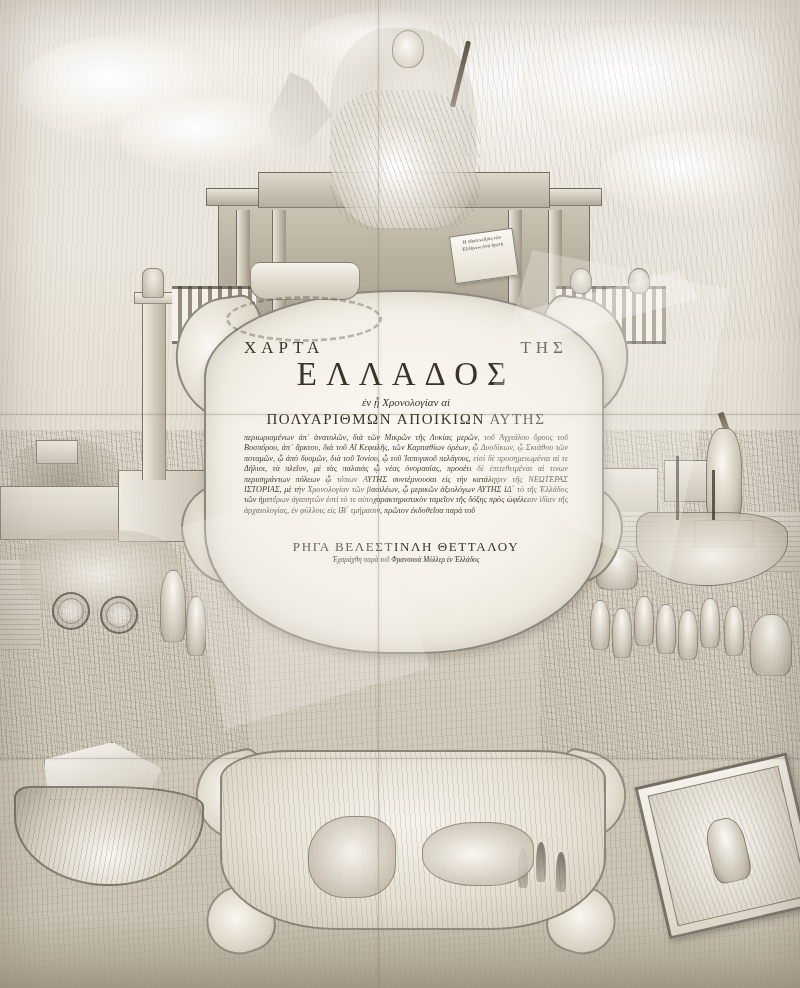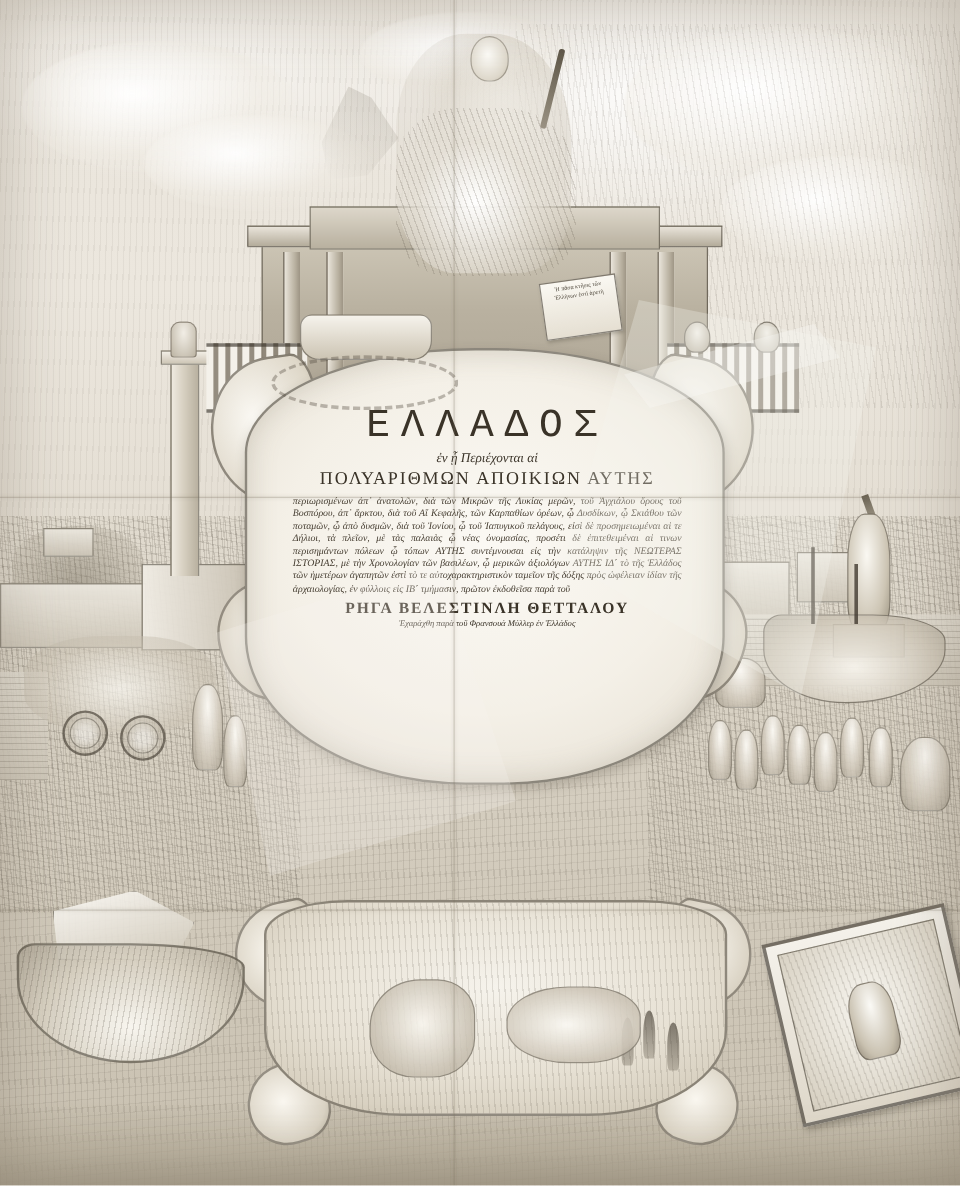--- a/index.html
+++ b/index.html
@@ -285,21 +285,20 @@
     font-size: 17px;
     letter-spacing: 5px;
     display: flex;
     justify-content: space-between;
     padding: 0 34px;
   }
   .line-ellados {
     font-size: 33px;
     letter-spacing: 9px;
     margin-top: -2px;
-    font-family: Liberation Mono, monospace;
   }
   .line-script1 {
     font-size: 11px;
     font-style: italic;
     margin-top: 3px;
   }
   .line-nisoi {
     font-size: 16px;
     letter-spacing: 2.2px;
     margin-top: 2px;
@@ -318,22 +317,21 @@
     font-size: 8.2px;
     line-height: 10.4px;
     font-style: italic;
     margin: 5px 34px 0 34px;
     text-align: justify;
     color: #453d31;
   }
   .author {
     font-size: 13px;
     letter-spacing: 1.6px;
-    margin-top: 3px;
-    font-weight: bold;
+    margin-top: 23px;
   }
   .author-sub {
     font-size: 8.4px;
     font-style: italic;
     margin-top: 2px;
   }
   .author-sub2 {
     font-size: 7.2px;
     font-style: italic;
     margin-top: 1px;
@@ -625,22 +623,26 @@
     <div class="scroll-r"></div>
     <div class="scroll-l2"></div>
     <div class="scroll-r2"></div>
     <div class="cartouche-plate"></div>
   </div>
 
   <div class="ribbon"></div>
   <div class="wreath"></div>
 
   <div class="title-block">
+    <div class="line-charta">
+      <span>ΧΑΡΤΑ</span>
+      <span>ΤΗΣ</span>
+    </div>
     <div class="line-ellados">ΕΛΛΑΔΟΣ</div>
-    <div class="line-script1">ἐν ᾗ Περιέχονται αἱ</div>
+    <div class="line-script1">ἐν ᾗ Χρονολογίαν αἱ</div>
     <div class="line-poltarithmon">ΠΟΛΥΑΡΙΘΜΩΝ ΑΠΟΙΚΙΩΝ ΑΥΤΗΣ</div>
     <div class="body-para">περιωρισμένων ἀπ᾽ ἀνατολῶν, διὰ τῶν Μικρῶν τῆς Λυκίας μερῶν, τοῦ Ἀγχιάλου ὄρους τοῦ Βοσπόρου, ἀπ᾽ ἄρκτου, διὰ τοῦ Αἵ Κεφαλῆς, τῶν Καρπαθίων ὀρέων, ᾧ Δυσδίκων, ᾧ Σκιάθου τῶν ποταμῶν, ᾧ ἀπὸ δυσμῶν, διὰ τοῦ Ἰονίου, ᾧ τοῦ Ἰαπυγικοῦ πελάγους, εἰσὶ δὲ προσημειωμέναι αἱ τε Δήλιοι, τὰ πλεῖον, μὲ τὰς παλαιὰς ᾧ νέας ὀνομασίας, προσέτι δὲ ἐπιτεθειμέναι αἱ τινων περισημάντων πόλεων ᾧ τόπων ΑΥΤΗΣ συντέμνουσαι εἰς τὴν κατάληψιν τῆς ΝΕΩΤΕΡΑΣ ΙΣΤΟΡΙΑΣ, μὲ τὴν Χρονολογίαν τῶν βασιλέων, ᾧ μερικῶν ἀξιολόγων ΑΥΤΗΣ ΙΔ΄ τὸ τῆς Ἑλλάδος τῶν ἡμετέρων ἀγαπητῶν ἐστὶ τὸ τε αὐτοχαρακτηριστικὸν ταμεῖον τῆς δόξης πρὸς ὠφέλειαν ἰδίαν τῆς ἀρχαιολογίας, ἐν φύλλοις εἰς ΙΒ΄ τμήμασιν, πρῶτον ἐκδοθεῖσα παρὰ τοῦ</div>
     <div class="author">ΡΗΓΑ ΒΕΛΕΣΤΙΝΛΗ ΘΕΤΤΑΛΟΥ</div>
     <div class="author-sub2">Ἐχαράχθη παρὰ τοῦ Φρανσουά Μύλλερ ἐν Ἑλλάδος</div>
   </div>
 
   <div class="lower-cart">
     <div class="curl curl-l"></div>
     <div class="curl curl-r"></div>
     <div class="curl curl-bl"></div>

